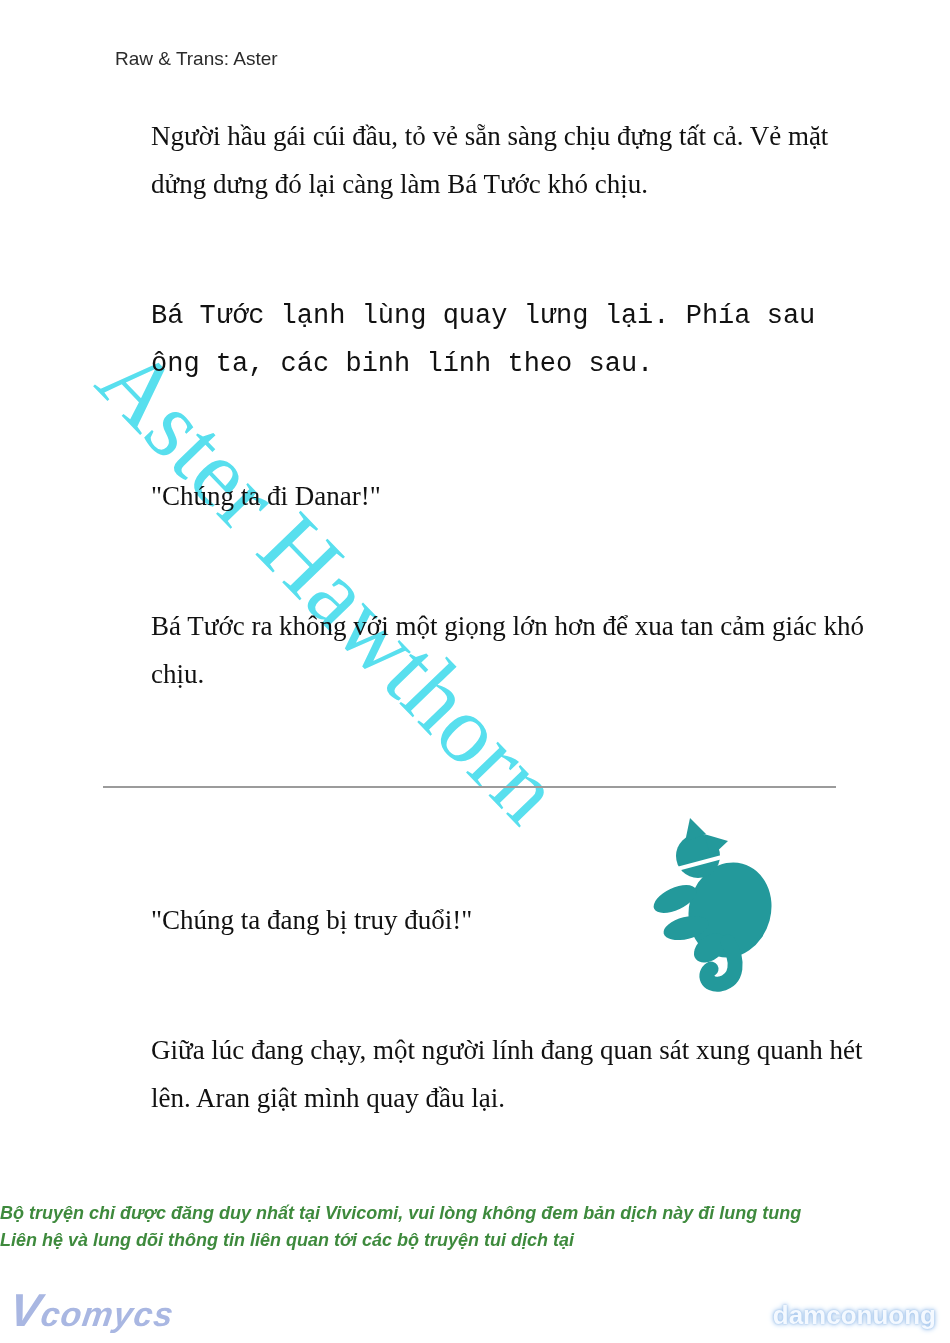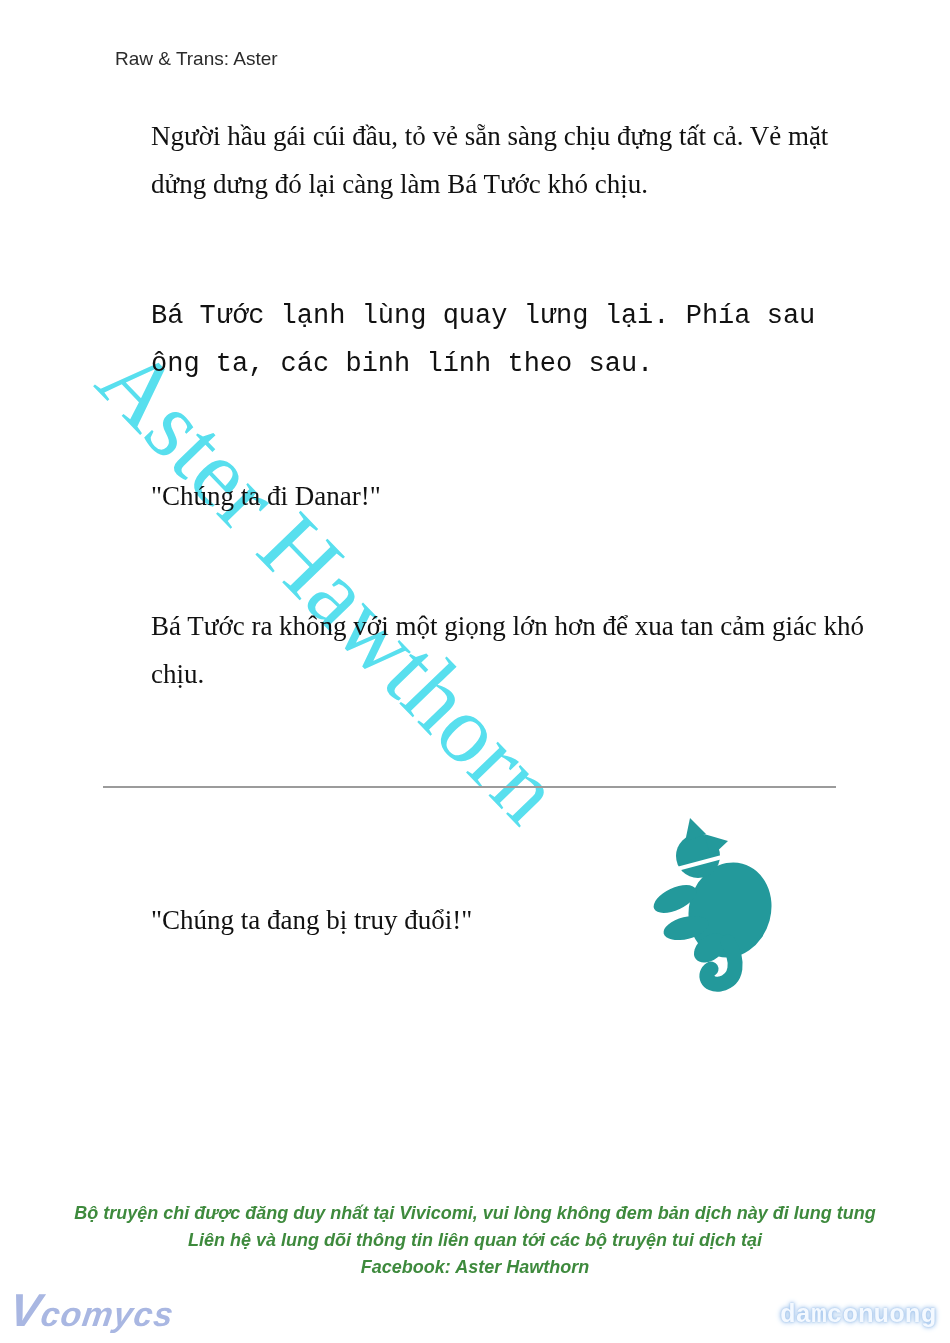--- a/index.html
+++ b/index.html
@@ -60,21 +60,20 @@
   .cat {
     position: absolute;
     left: 648px; top: 812px;
     width: 130px; height: 185px;
     z-index: 2;
   }
   .footer {
     position: absolute;
     left: 0; top: 1200px;
     width: 950px;
-    text-align: center;
     font-family: "Liberation Sans", sans-serif;
     font-style: italic;
     font-weight: bold;
     font-size: 18px;
     line-height: 27px;
     color: #3e8a3d;
     z-index: 2;
   }
   .vcomycs {
     position: absolute;
@@ -85,21 +84,21 @@
     font-size: 34px;
     letter-spacing: 1px;
     color: #a9b7e2;
     transform: skewX(-8deg);
     z-index: 2;
   }
   .vcomycs::first-letter { font-size: 46px; }
   .damconuong {
     position: absolute;
     right: 14px; top: 1300px;
-    font-family: Liberation Mono, monospace;
+    font-family: Liberation Sans, sans-serif;
     font-weight: bold;
     font-size: 26px;
     color: #f4f9ff;
     text-shadow: 0 0 2px #9cc0ea, 0 0 4px #a8c8ee, 0 0 6px #b6d2f0;
     z-index: 2;
   }
 </style>
 </head>
 <body>
 
@@ -114,20 +113,21 @@
   <div class="para p2">Bá Tước lạnh lùng quay lưng lại. Phía sau ông ta, các binh lính theo sau.</div>
 
   <div class="para p3">"Chúng ta đi Danar!"</div>
 
   <div class="para p4">Bá Tước ra không với một giọng lớn hơn để xua tan cảm giác khó chịu.</div>
 
   <div class="divider"></div>
 
   <div class="para p5">"Chúng ta đang bị truy đuổi!"</div>
 
+  <div class="para p6">Giữa lúc đang chạy, một người lính đang quan sát xung quanh hét lên. Aran giật mình quay đầu lại.</div>
 
   <div class="cat">
     <svg width="130" height="185" viewBox="0 0 130 185" xmlns="http://www.w3.org/2000/svg">
       <g fill="#23999b">
 
         <ellipse cx="82" cy="98" rx="41" ry="48" transform="rotate(15 82 98)"></ellipse>
 
         <circle cx="50" cy="44" r="22"></circle>
 
         <path d="M37,30 L42,6 L58,22 Z"></path>
@@ -143,20 +143,19 @@
 
       <path d="M80,130 C91,149 90,168 72,172 C59,174 55,162 63,157" fill="none" stroke="#23999b" stroke-width="15" stroke-linecap="round"></path>
 
       <line x1="29" y1="57" x2="74" y2="45" stroke="#ffffff" stroke-width="4" stroke-linecap="round"></line>
     </svg>
   </div>
 
   <div class="footer">
     <div>Bộ truyện chỉ được đăng duy nhất tại Vivicomi, vui lòng không đem bản dịch này đi lung tung</div>
     <div>Liên hệ và lung dõi thông tin liên quan tới các bộ truyện tui dịch tại</div>
-    <div>Facebook: Aster Hawthorn</div>
   </div>
 
   <div class="vcomycs">Vcomycs</div>
 
   <div class="damconuong">damconuong</div>
 
 </div>
 
 </body></html>

